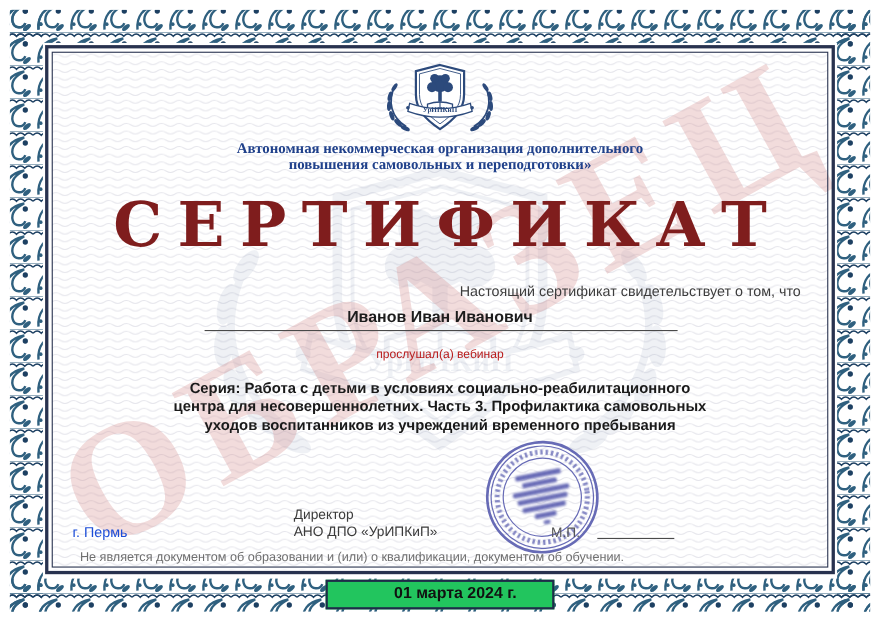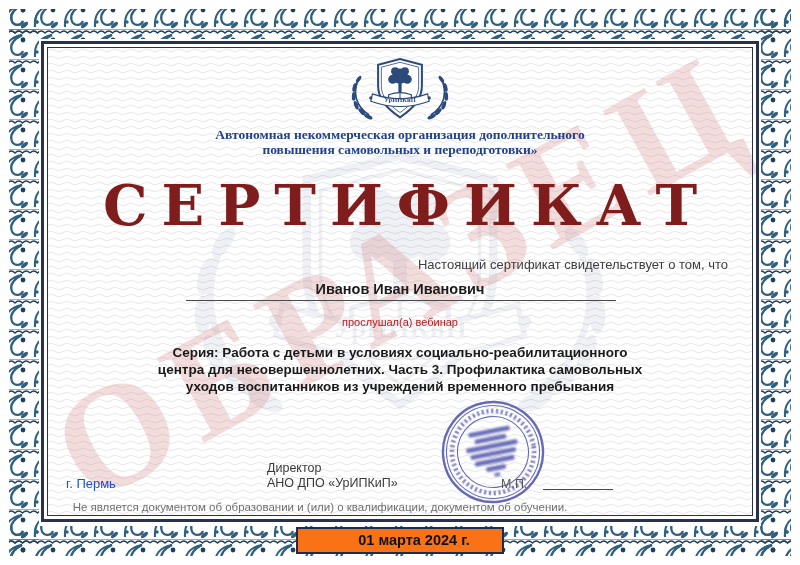--- a/index.html
+++ b/index.html
@@ -91,21 +91,21 @@
   }
   .disclaimer {
     position: absolute; left: 0; top: 501px; width: 640px;
     text-align: center; font-size: 11.5px; color: #6f6f6f;
   }
 
   .stamp { position: absolute; left: 439px; top: 398px; width: 108px; height: 108px; }
 
   .date-box {
     position: absolute; left: 296px; top: 527px; width: 208px; height: 27px;
-    background: #f97316; border: 2px solid #1f2b49;
+    background: #22c55e; border: 2px solid #1f2b49;
     text-align: center; font-size: 14.5px; font-weight: bold;
     line-height: 23px; color: #111111; padding-left: 28px;
   }
 </style>
 </head>
 <body>
 
 <div class="page">
 
   <svg width="0" height="0" style="position:absolute" aria-hidden="true">

